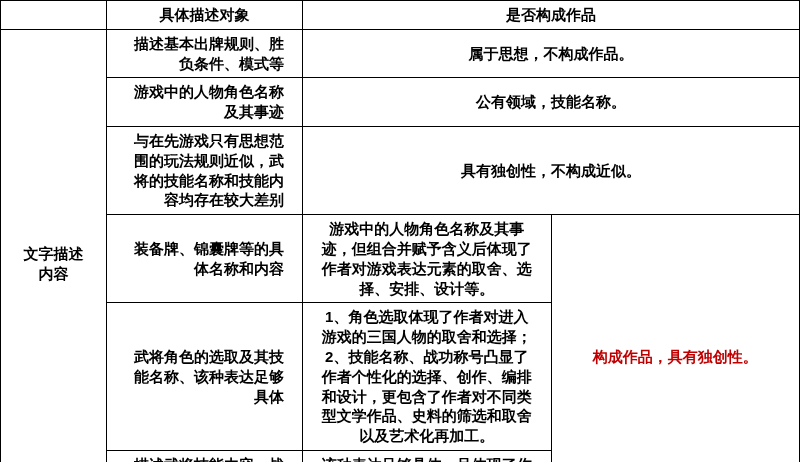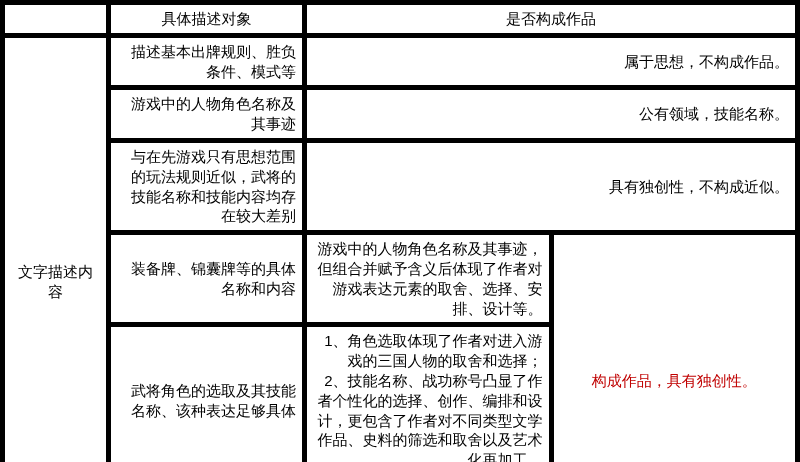--- a/index.html
+++ b/index.html
@@ -14,26 +14,26 @@
     color: #000000;
     overflow: hidden;
   }
   table.doc-table {
     border-collapse: collapse;
     width: 800px;
     table-layout: fixed;
   }
   table.doc-table td,
   table.doc-table th {
-    border: 5px solid #000000;
+    border: 1px solid #000000;
     vertical-align: middle;
-    padding: 4px 6px;
+    padding: 4px 18px;
     font-size: 15px;
     line-height: 1.32;
-    font-weight: normal;
+    font-weight: bold;
     box-sizing: border-box;
   }
   th.col-head {
     text-align: center;
     font-size: 16px;
     font-weight: bold;
     height: 28px;
     padding: 3px 6px;
   }
   td.row-label {
@@ -41,21 +41,21 @@
     font-size: 16px;
     font-weight: bold;
     width: 106px;
   }
   td.subject-cell {
     width: 196px;
     text-align: right;
     font-size: 15px;
   }
   td.work-cell {
-    text-align: right;
+    text-align: center;
     font-size: 15px;
   }
   td.verdict-cell {
     width: 135px;
     text-align: center;
     color: #c00000;
     font-size: 16px;
     font-weight: bold;
     line-height: 1.4;
   }

